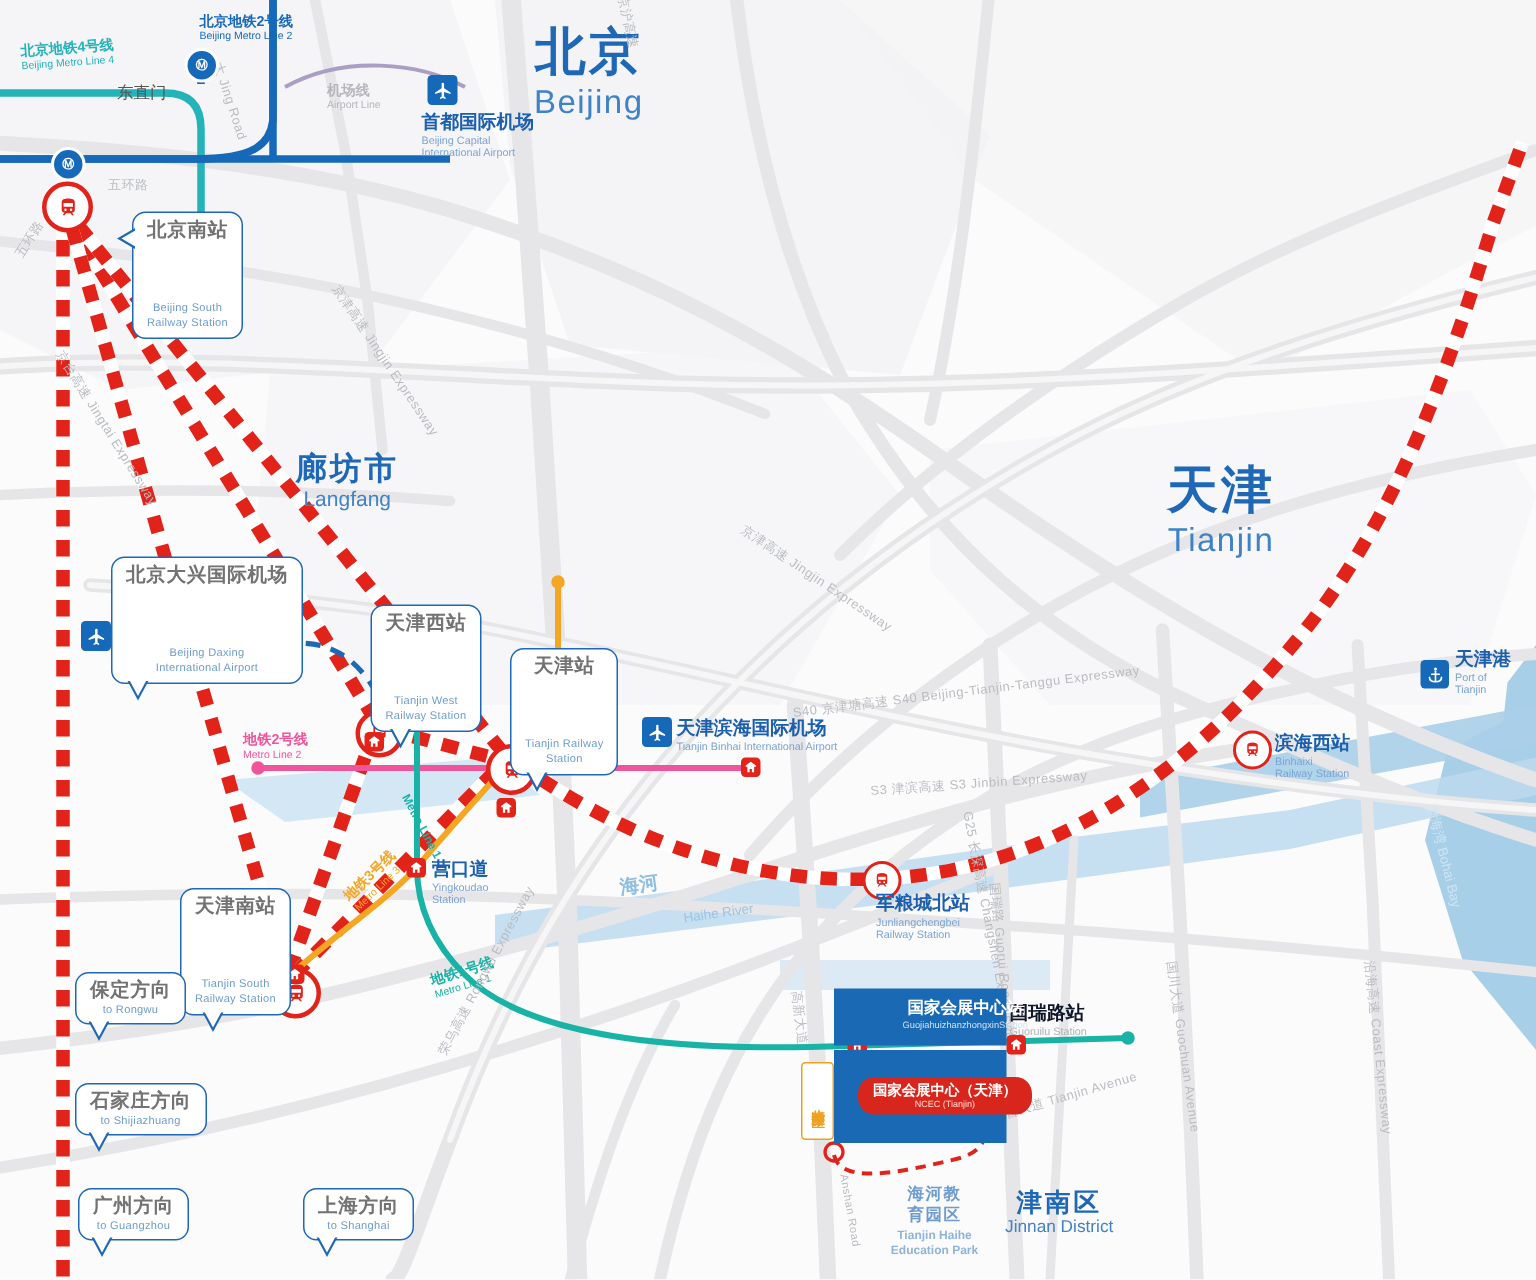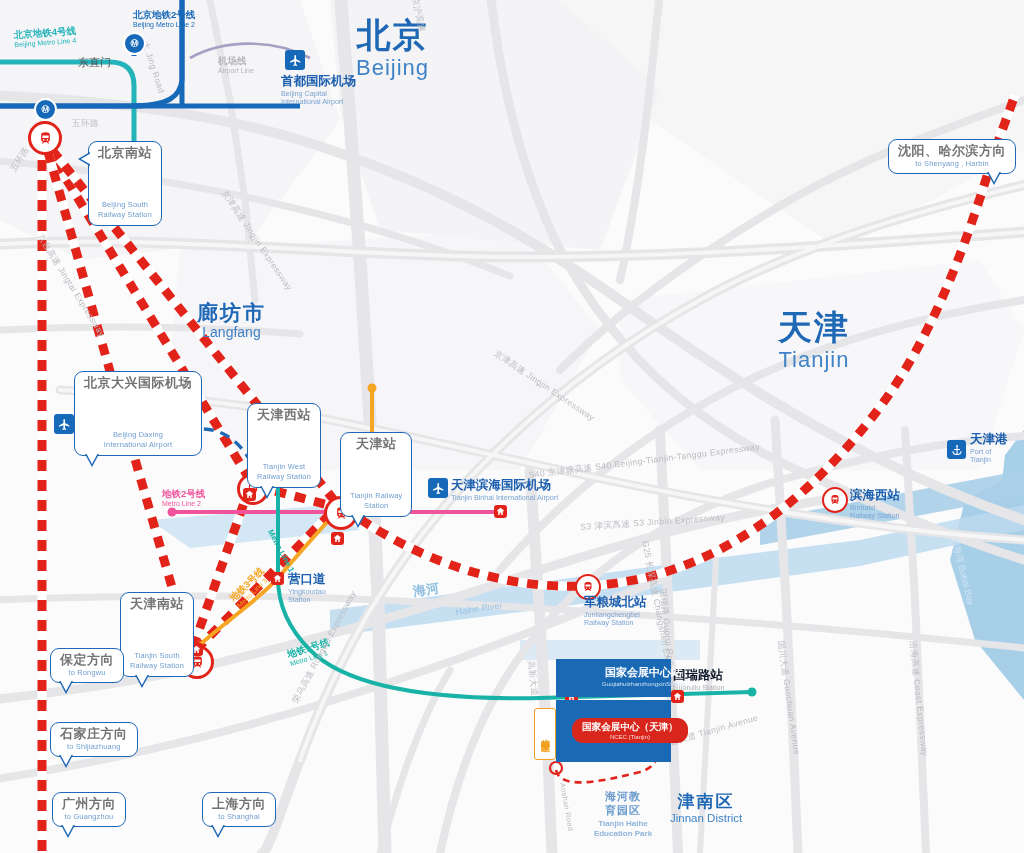--- a/index.html
+++ b/index.html
@@ -429,26 +429,20 @@
     <div class="tail" style="left:10px;bottom:-9px;border-left:7px solid transparent;border-right:7px solid transparent;border-top:13px solid #fff;"></div>
   </div>
 
   <div class="callout" style="left:120px;top:592px;">
     <div class="cn">天津南站</div>
     <div class="en two">Tianjin South<br>Railway Station</div>
     <div class="tail" style="left:14px;bottom:-12px;border-left:7px solid transparent;border-right:7px solid transparent;border-top:13px solid #1f68b5;"></div>
     <div class="tail" style="left:14px;bottom:-9px;border-left:7px solid transparent;border-right:7px solid transparent;border-top:13px solid #fff;"></div>
   </div>
 
-  <div class="callout" style="left:888px;top:139px;">
-    <div class="cn">沈阳、哈尔滨方向</div>
-    <div class="en">to Shenyang , Harbin</div>
-    <div class="tail" style="right:14px;bottom:-12px;border-left:7px solid transparent;border-right:7px solid transparent;border-top:13px solid #1f68b5;"></div>
-    <div class="tail" style="right:14px;bottom:-9px;border-left:7px solid transparent;border-right:7px solid transparent;border-top:13px solid #fff;"></div>
-  </div>
 
   <div class="callout" style="left:50px;top:648px;">
     <div class="cn">保定方向</div>
     <div class="en">to Rongwu</div>
     <div class="tail" style="left:8px;bottom:-12px;border-left:7px solid transparent;border-right:7px solid transparent;border-top:13px solid #1f68b5;"></div>
     <div class="tail" style="left:8px;bottom:-9px;border-left:7px solid transparent;border-right:7px solid transparent;border-top:13px solid #fff;"></div>
   </div>
 
   <div class="callout" style="left:50px;top:722px;">
     <div class="cn">石家庄方向</div>

